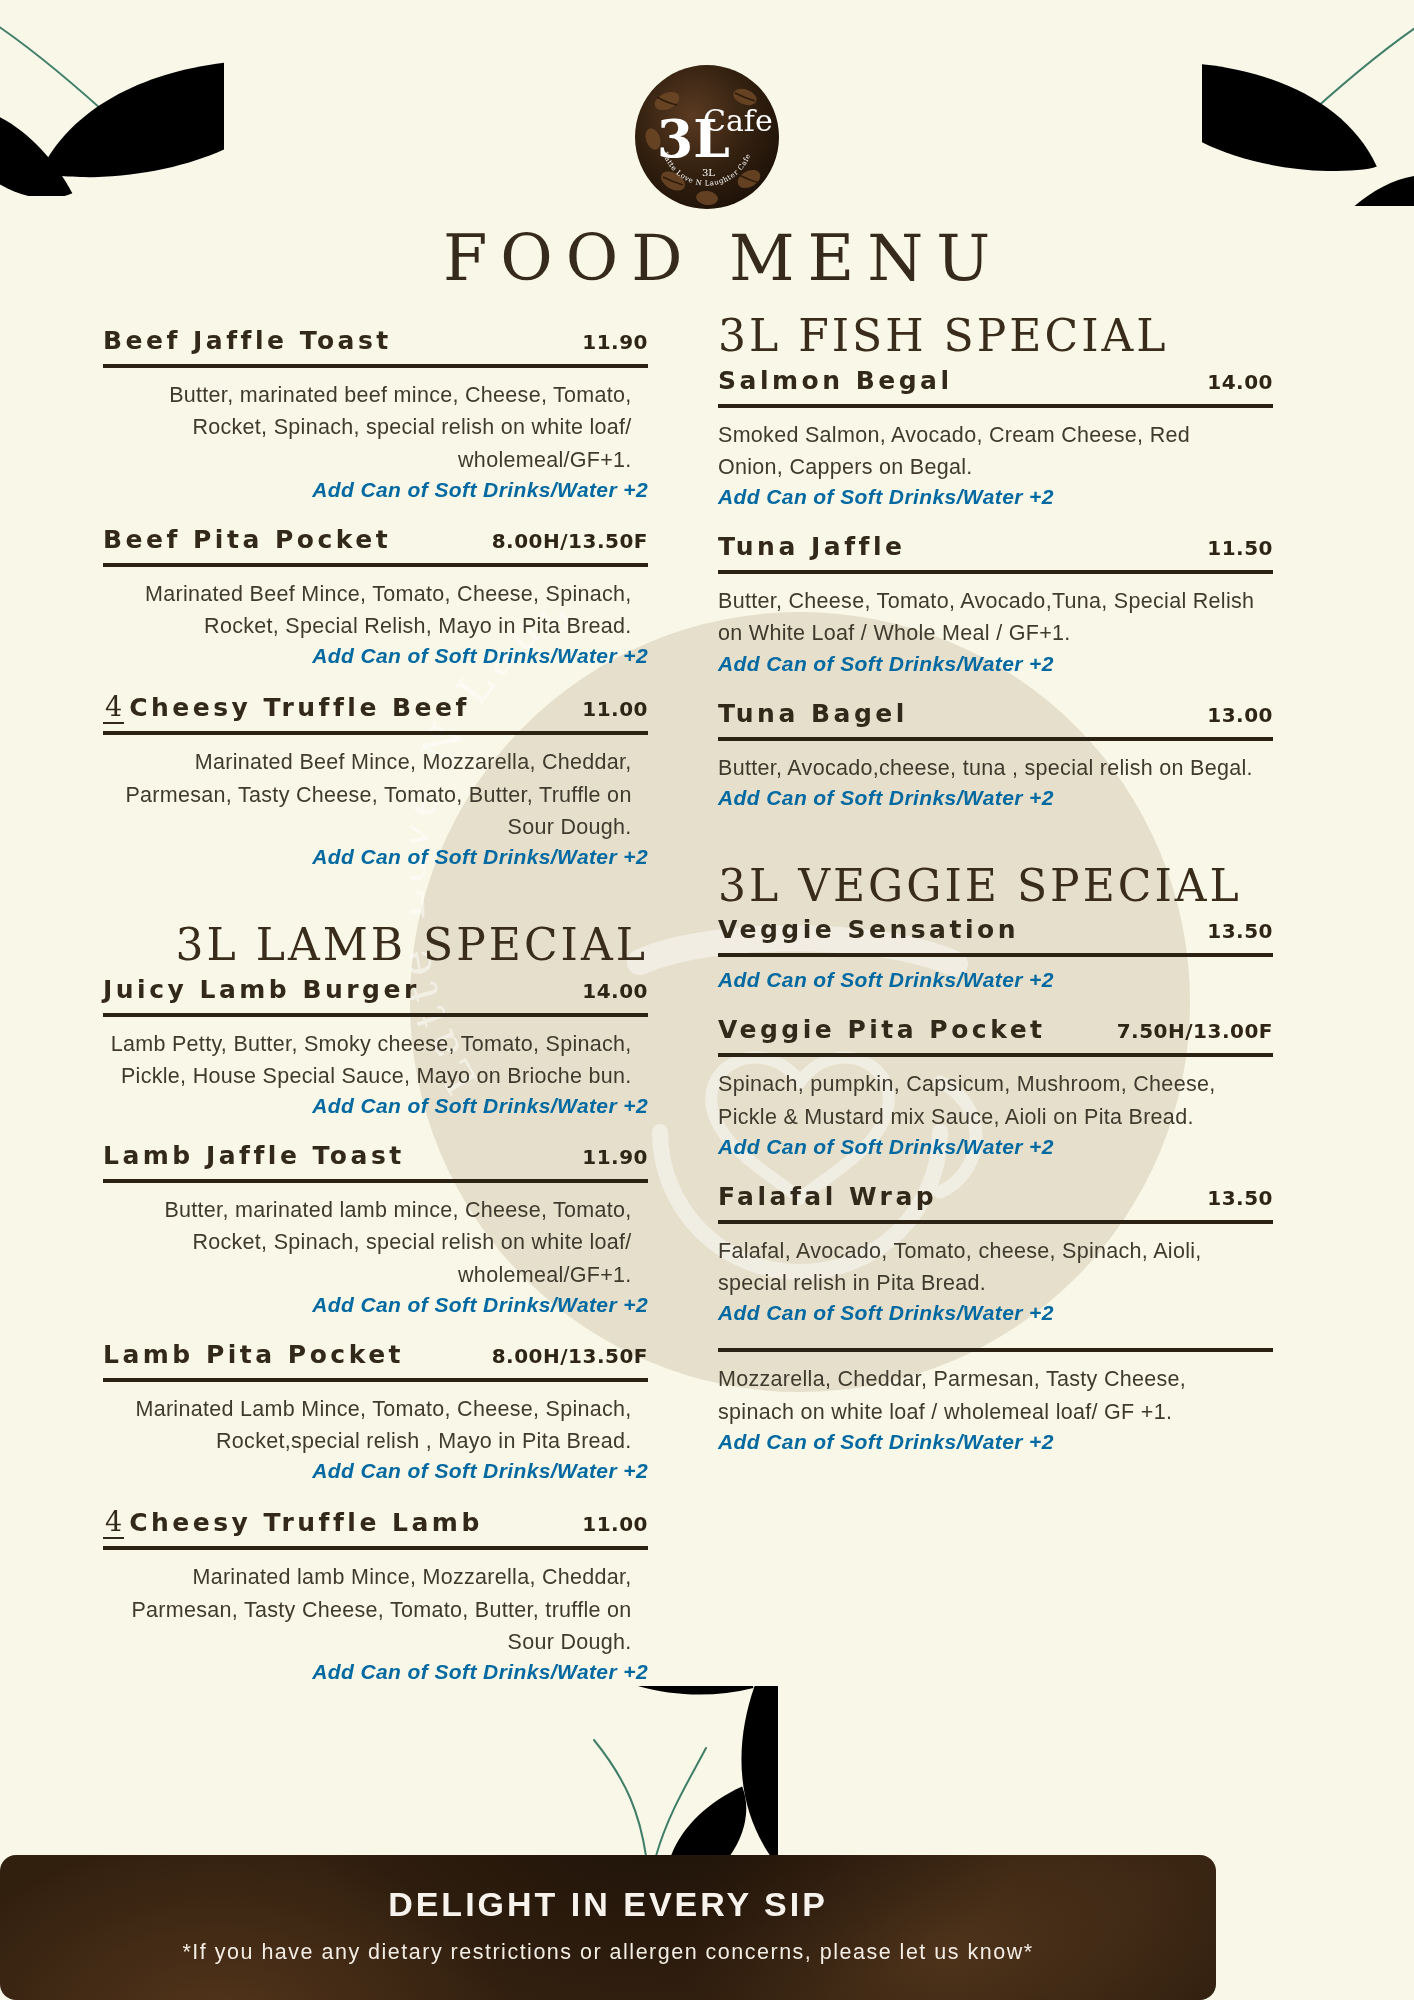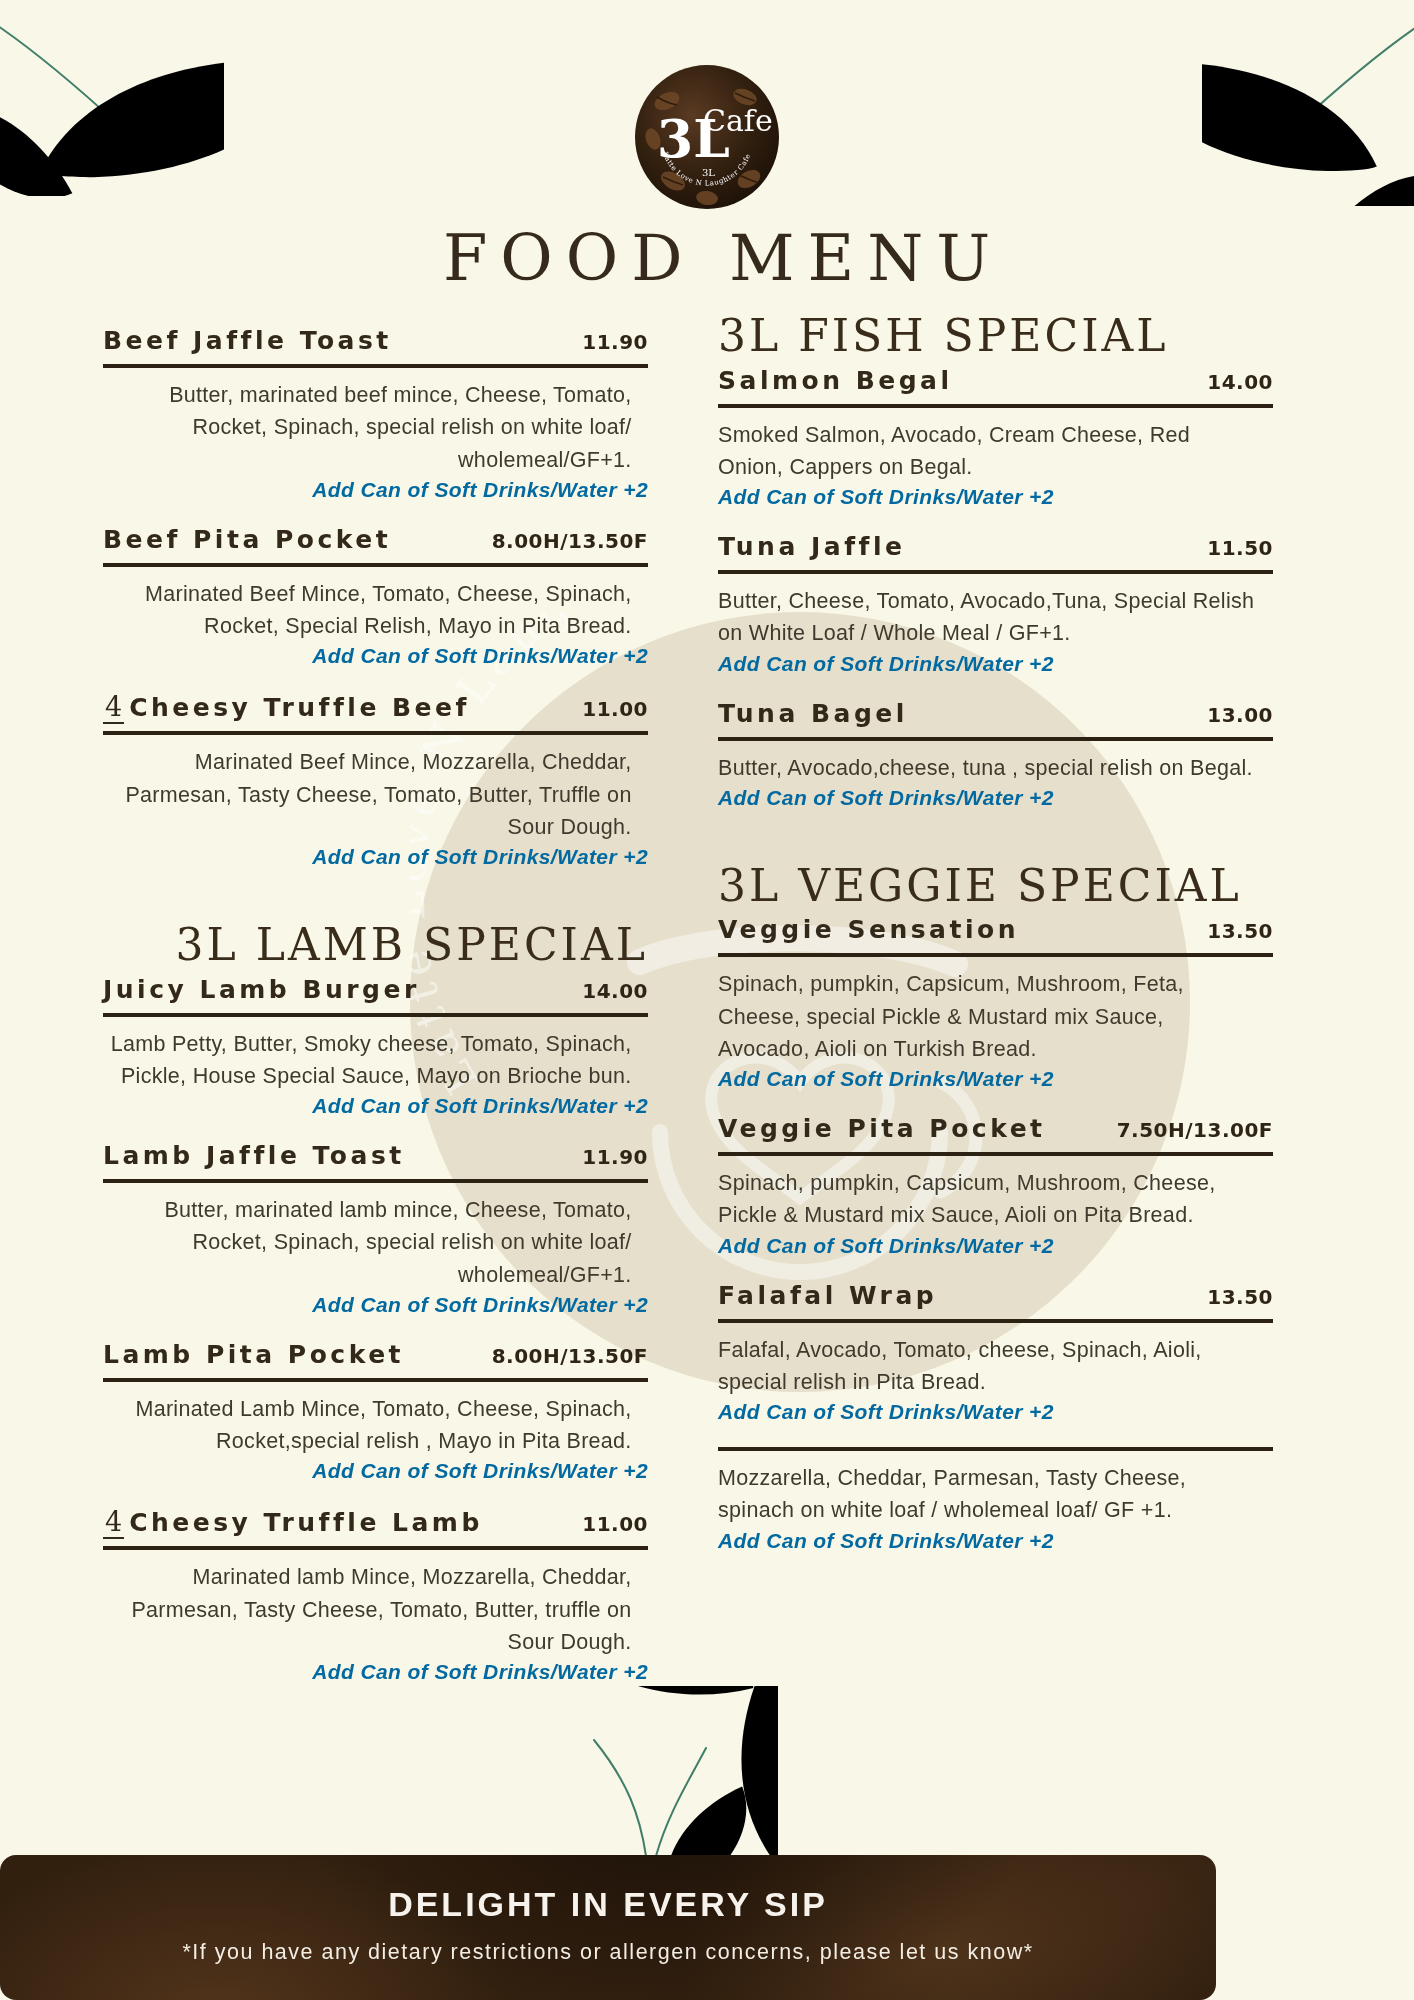--- a/index.html
+++ b/index.html
@@ -251,21 +251,20 @@
       </div>
     </section>
     <section class="menu-section spaced">
       <h2 class="section-heading">3L VEGGIE SPECIAL</h2>
       <div class="menu-item">
         <div class="item-head">
           <span class="item-name"><span>Veggie Sensation</span></span>
           <span class="item-price">13.50</span>
         </div>
         <div class="item-rule"></div>
-        <p class="item-desc">Spinach, pumpkin, Capsicum, Mushroom, Feta, Cheese, special Pickle &amp; Mustard mix Sauce, Avocado, Aioli on Turkish Bread.</p>
         <p class="item-note">Add Can of Soft Drinks/Water +2</p>
       </div>
       <div class="menu-item">
         <div class="item-head">
           <span class="item-name"><span>Veggie Pita Pocket</span></span>
           <span class="item-price">7.50H/13.00F</span>
         </div>
         <div class="item-rule"></div>
         <p class="item-desc">Spinach, pumpkin, Capsicum, Mushroom, Cheese, Pickle &amp; Mustard mix Sauce, Aioli on Pita Bread.</p>
         <p class="item-note">Add Can of Soft Drinks/Water +2</p>

